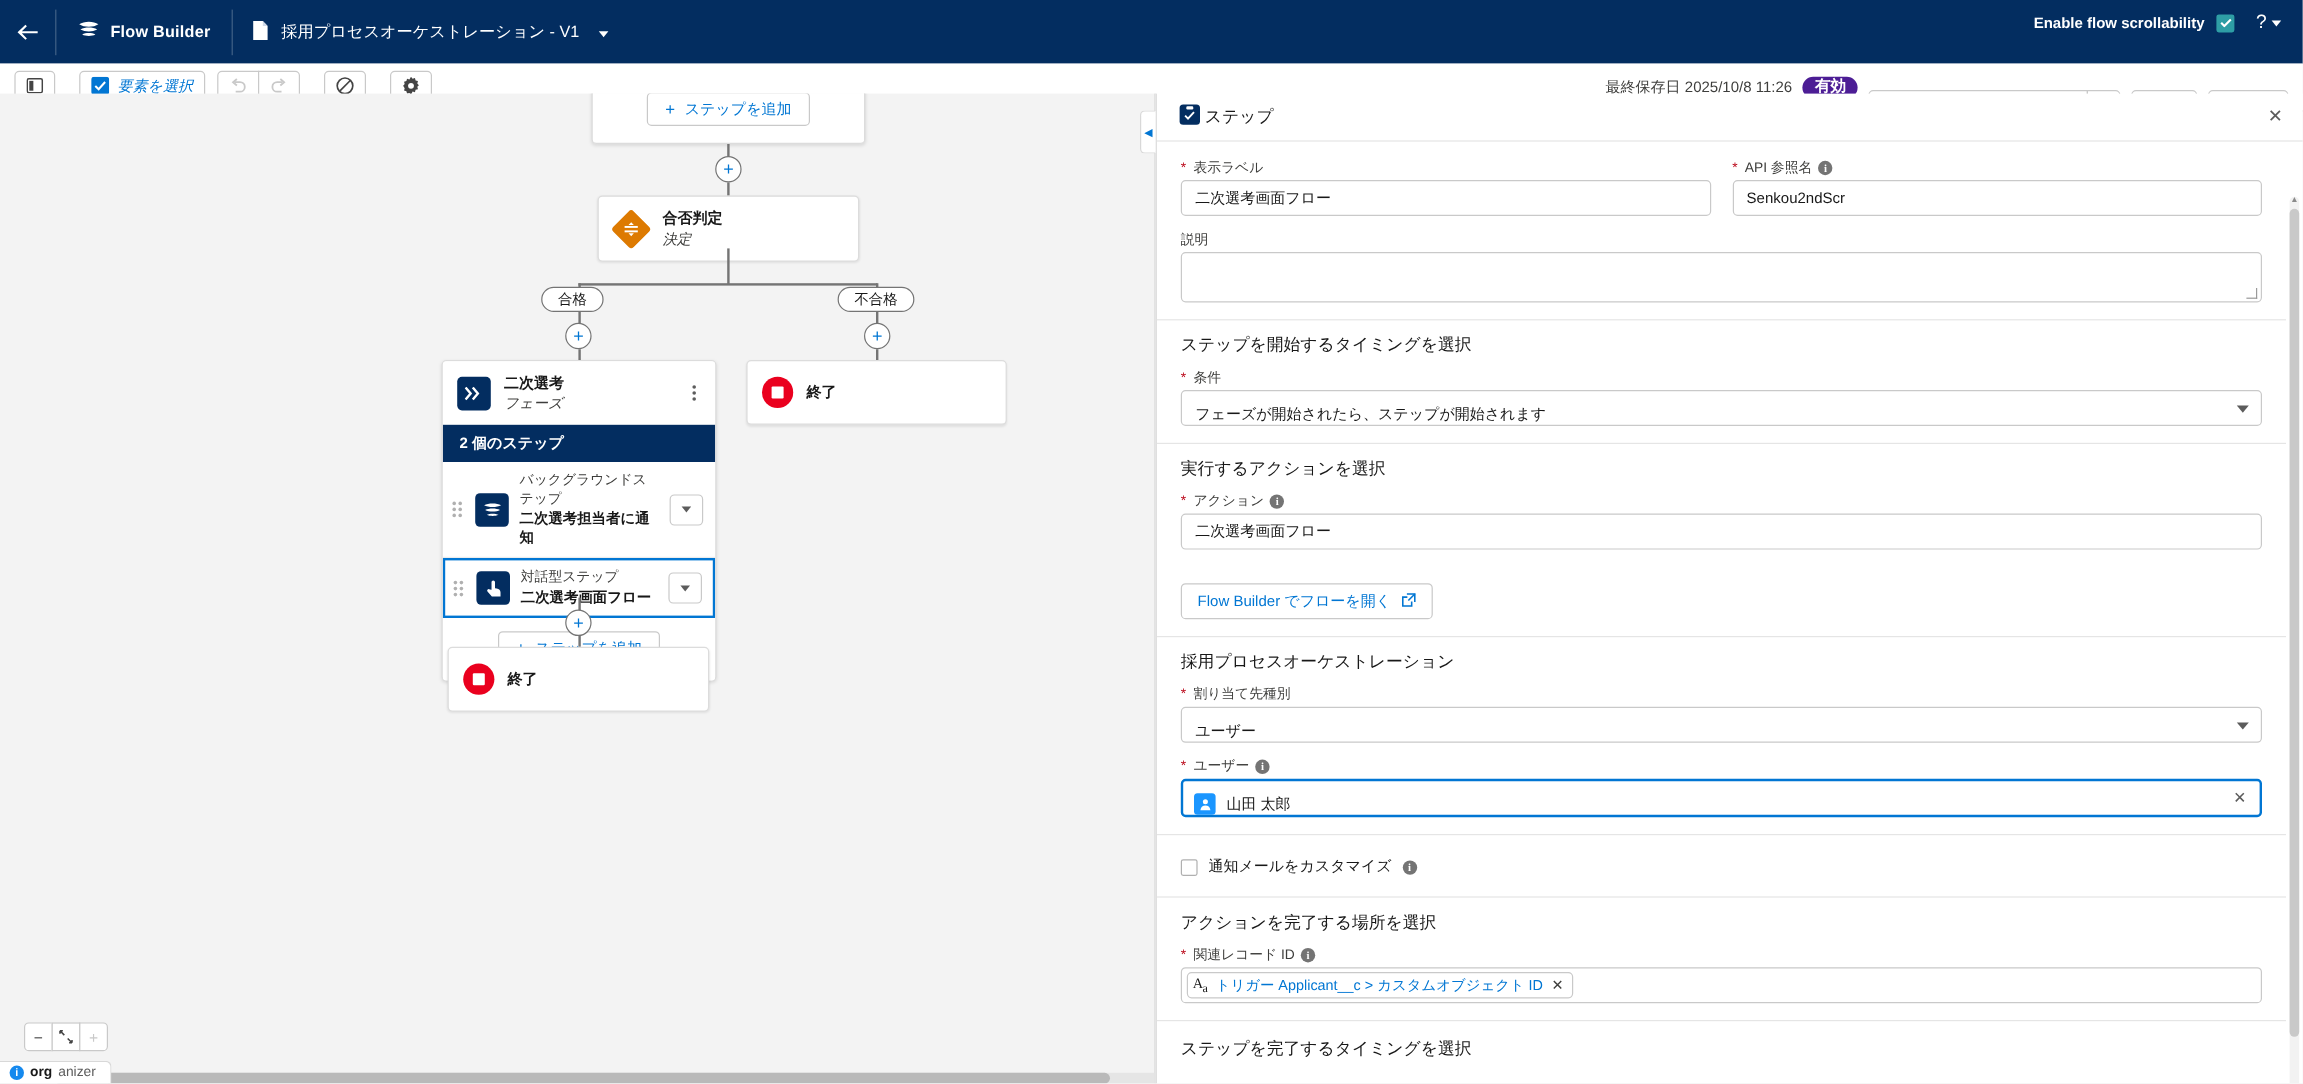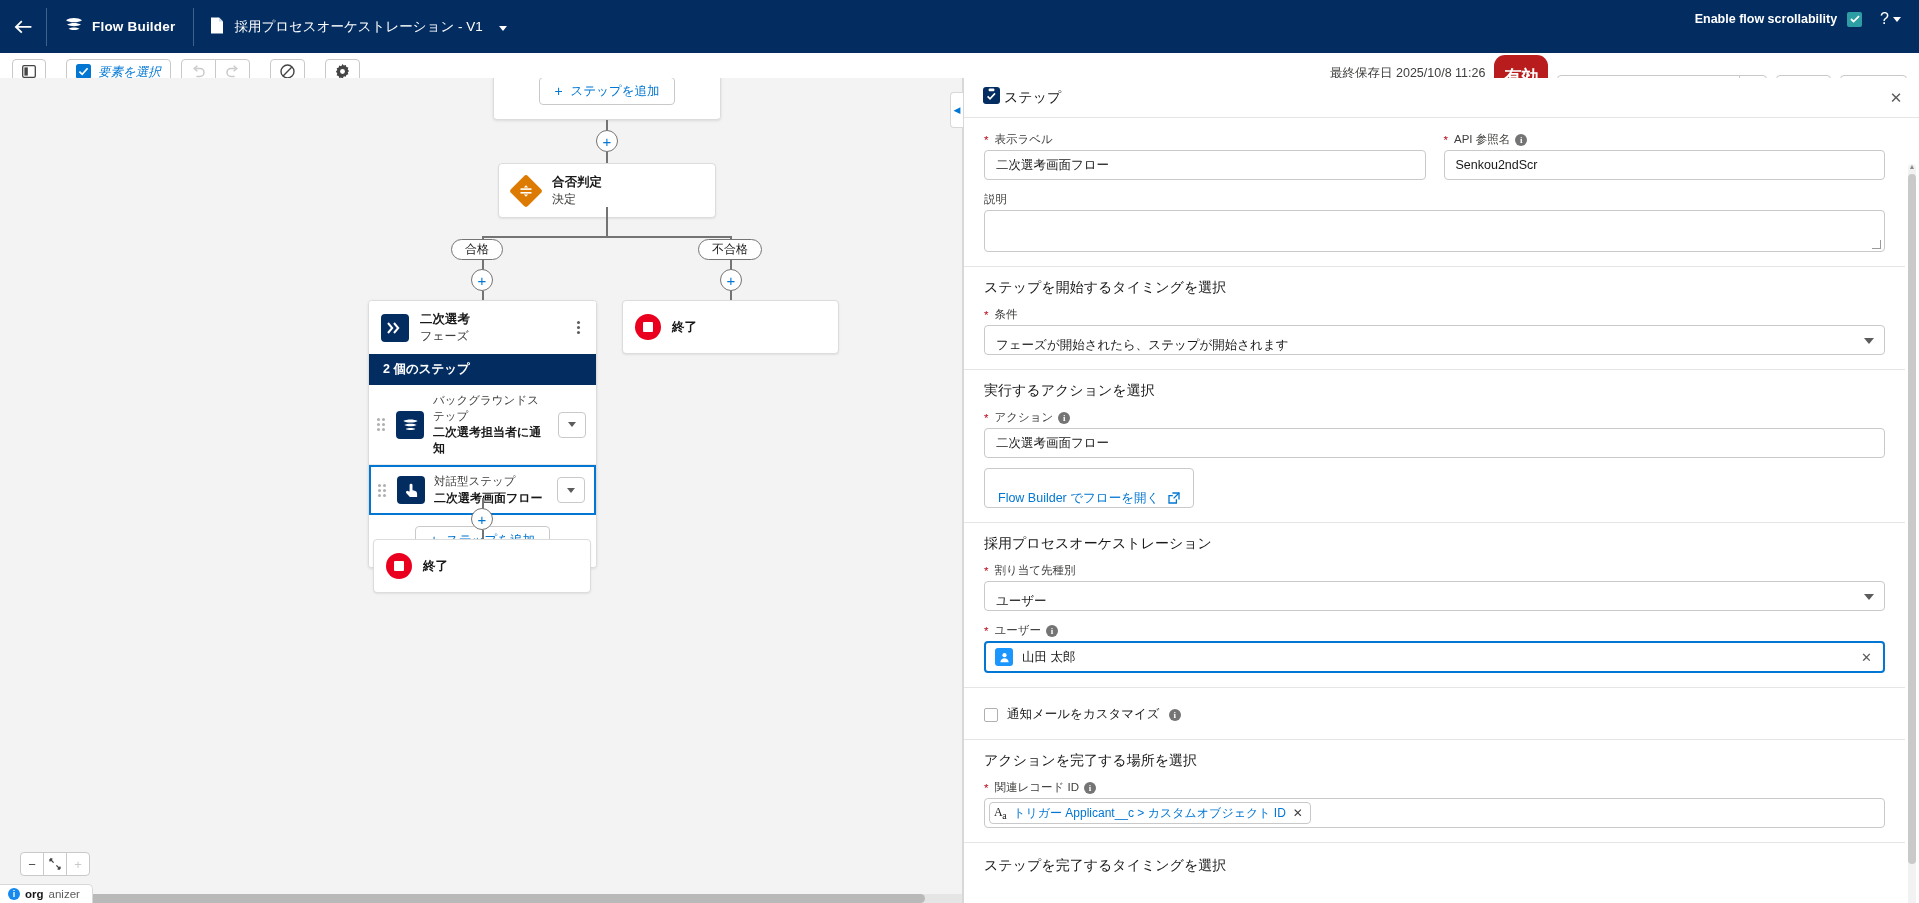--- a/index.html
+++ b/index.html
@@ -68,22 +68,22 @@
   .tb-group .tb-btn { border-radius: 0; margin-left: -1px; }
   .tb-group .tb-btn:first-child { border-radius: 4px 0 0 4px; margin-left: 0; }
   .tb-group .tb-btn:last-child { border-radius: 0 4px 4px 0; }
   .tb-btn.disabled { color: #c9c9c9; cursor: default; }
   .tb-right {
     position: absolute; right: 12px; top: 0; height: 40px;
     display: flex; align-items: center; gap: 9px; font-size: 12.5px;
   }
   .saved-text { color: #3e3e3c; font-size: 12.5px; }
   .badge-active {
-    background: #b91c1c; color: #fff; font-size: 17px; font-weight: 600;
-    border-radius: 11px; padding: 12px 10px 3px; line-height: 1.2;
+    background: #4c1d95; color: #fff; font-size: 13px; font-weight: 600;
+    border-radius: 11px; padding: 0 10px 3px; line-height: 1.2;
   }
   .btn-outline {
     height: 29px; border: 1px solid #c9c9c9; background: #fff; border-radius: 4px;
     color: #0176d3; font-size: 12.5px; padding: 0 14px; display: inline-flex;
     align-items: center; cursor: pointer; white-space: nowrap; margin-top: 32px;
   }
   .btn-outline.disabled { color: #c9c9c9; cursor: default; }
   .btn-outline.danger { color: #8c1919; }
   .split { display: inline-flex; }
   .split .btn-outline:first-child { border-radius: 4px 0 0 4px; }
@@ -93,21 +93,21 @@
   .canvas {
     position: absolute; left: 0; top: 78px; width: 963px; height: 825px;
     background: #f3f3f3; border-right: 1px solid #d8d8d8; overflow: hidden;
   }
   .node {
     position: absolute; background: #fff; border: 1px solid #dcdcdc; border-radius: 4px;
     box-shadow: 0 1px 2px rgba(0,0,0,.08);
   }
   .node-row { display: flex; align-items: center; gap: 11px; padding: 10px 12px; }
   .node-title { font-size: 12.5px; font-weight: 700; color: #181818; line-height: 1.35; }
-  .node-sub { font-size: 12px; color: #3e3e3c; line-height: 1.35; }
+  .node-sub { font-size: 12px; color: #3e3e3c; line-height: 1.35; font-style: italic; }
   .ico {
     width: 28px; height: 28px; border-radius: 4px; flex: none;
     display: flex; align-items: center; justify-content: center;
   }
   .ico.navy { background: #032d60; }
   .ico.diamond {
     background: transparent; width: 30px; height: 30px; position: relative;
   }
   .ico.diamond::before {
     content: ""; position: absolute; inset: 3px; background: #dd7a01;
@@ -241,27 +241,27 @@
     width: 100%; height: 30px; border: 1px solid #c9c9c9; border-radius: 4px;
     padding: 0 28px 0 11px; font-size: 12.5px; color: #181818; background: #fff;
     display: flex; align-items: flex-end; position: relative; cursor: pointer; font-family: Liberation Mono, monospace;
   }
   .sel .arw {
     position: absolute; right: 10px; top: 12px;
     width: 0; height: 0; border-left: 5px solid transparent; border-right: 5px solid transparent;
     border-top: 6px solid #5c5c5c;
   }
   .btn-open {
-    height: 40px; border: 1px solid #c9c9c9; border-radius: 4px; background: #fff;
+    height: 30px; border: 1px solid #c9c9c9; border-radius: 4px; background: #fff;
     color: #0176d3; font-size: 12.5px; padding: 0 13px; display: inline-flex;
-    align-items: flex-end; gap: 9px; cursor: pointer; margin-top: 10px;
+    align-items: center; gap: 9px; cursor: pointer; margin-top: 28px;
   }
   .pillbox {
     width: 100%; min-height: 32px; border: 1px solid #c9c9c9; border-radius: 4px;
-    display: flex; align-items: center; padding: 0 10px; background: #fff; gap: 9px;
+    display: flex; align-items: flex-end; padding: 0 10px; background: #fff; gap: 9px;
     position: relative;
   }
   .pillbox.focus { border: 2px solid #0176d3; padding: 0 9px; }
   .avatar {
     width: 18px; height: 18px; border-radius: 3px; background: #1b96ff;
     display: flex; align-items: center; justify-content: center; flex: none;
   }
   .pill-x {
     position: absolute; right: 11px; top: 50%; transform: translateY(-50%);
     color: #5c5c5c; font-size: 13px; cursor: pointer; line-height: 1;

